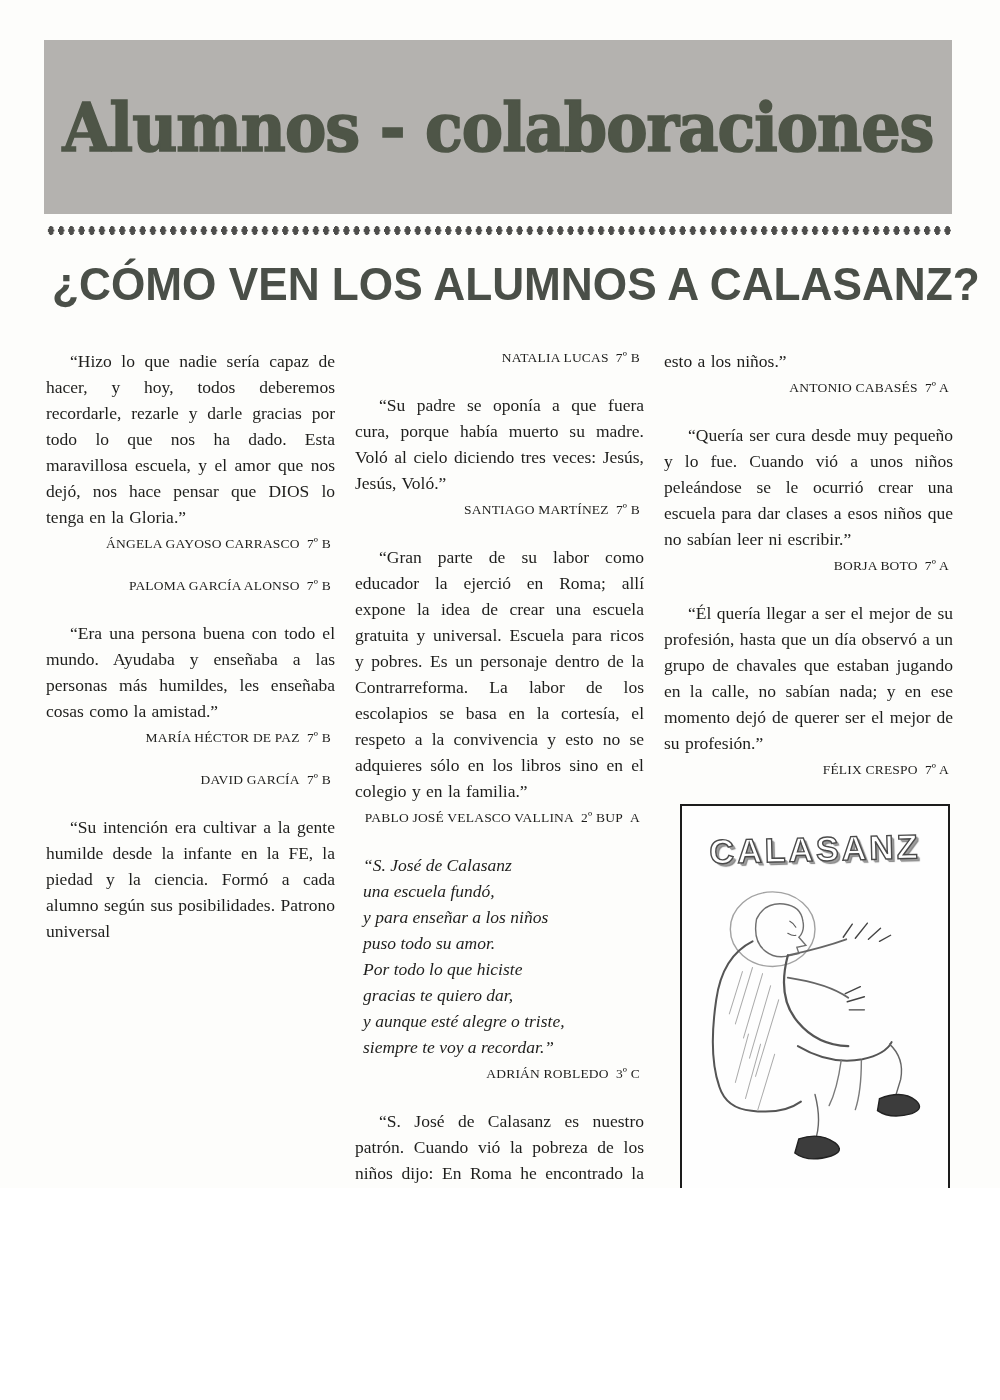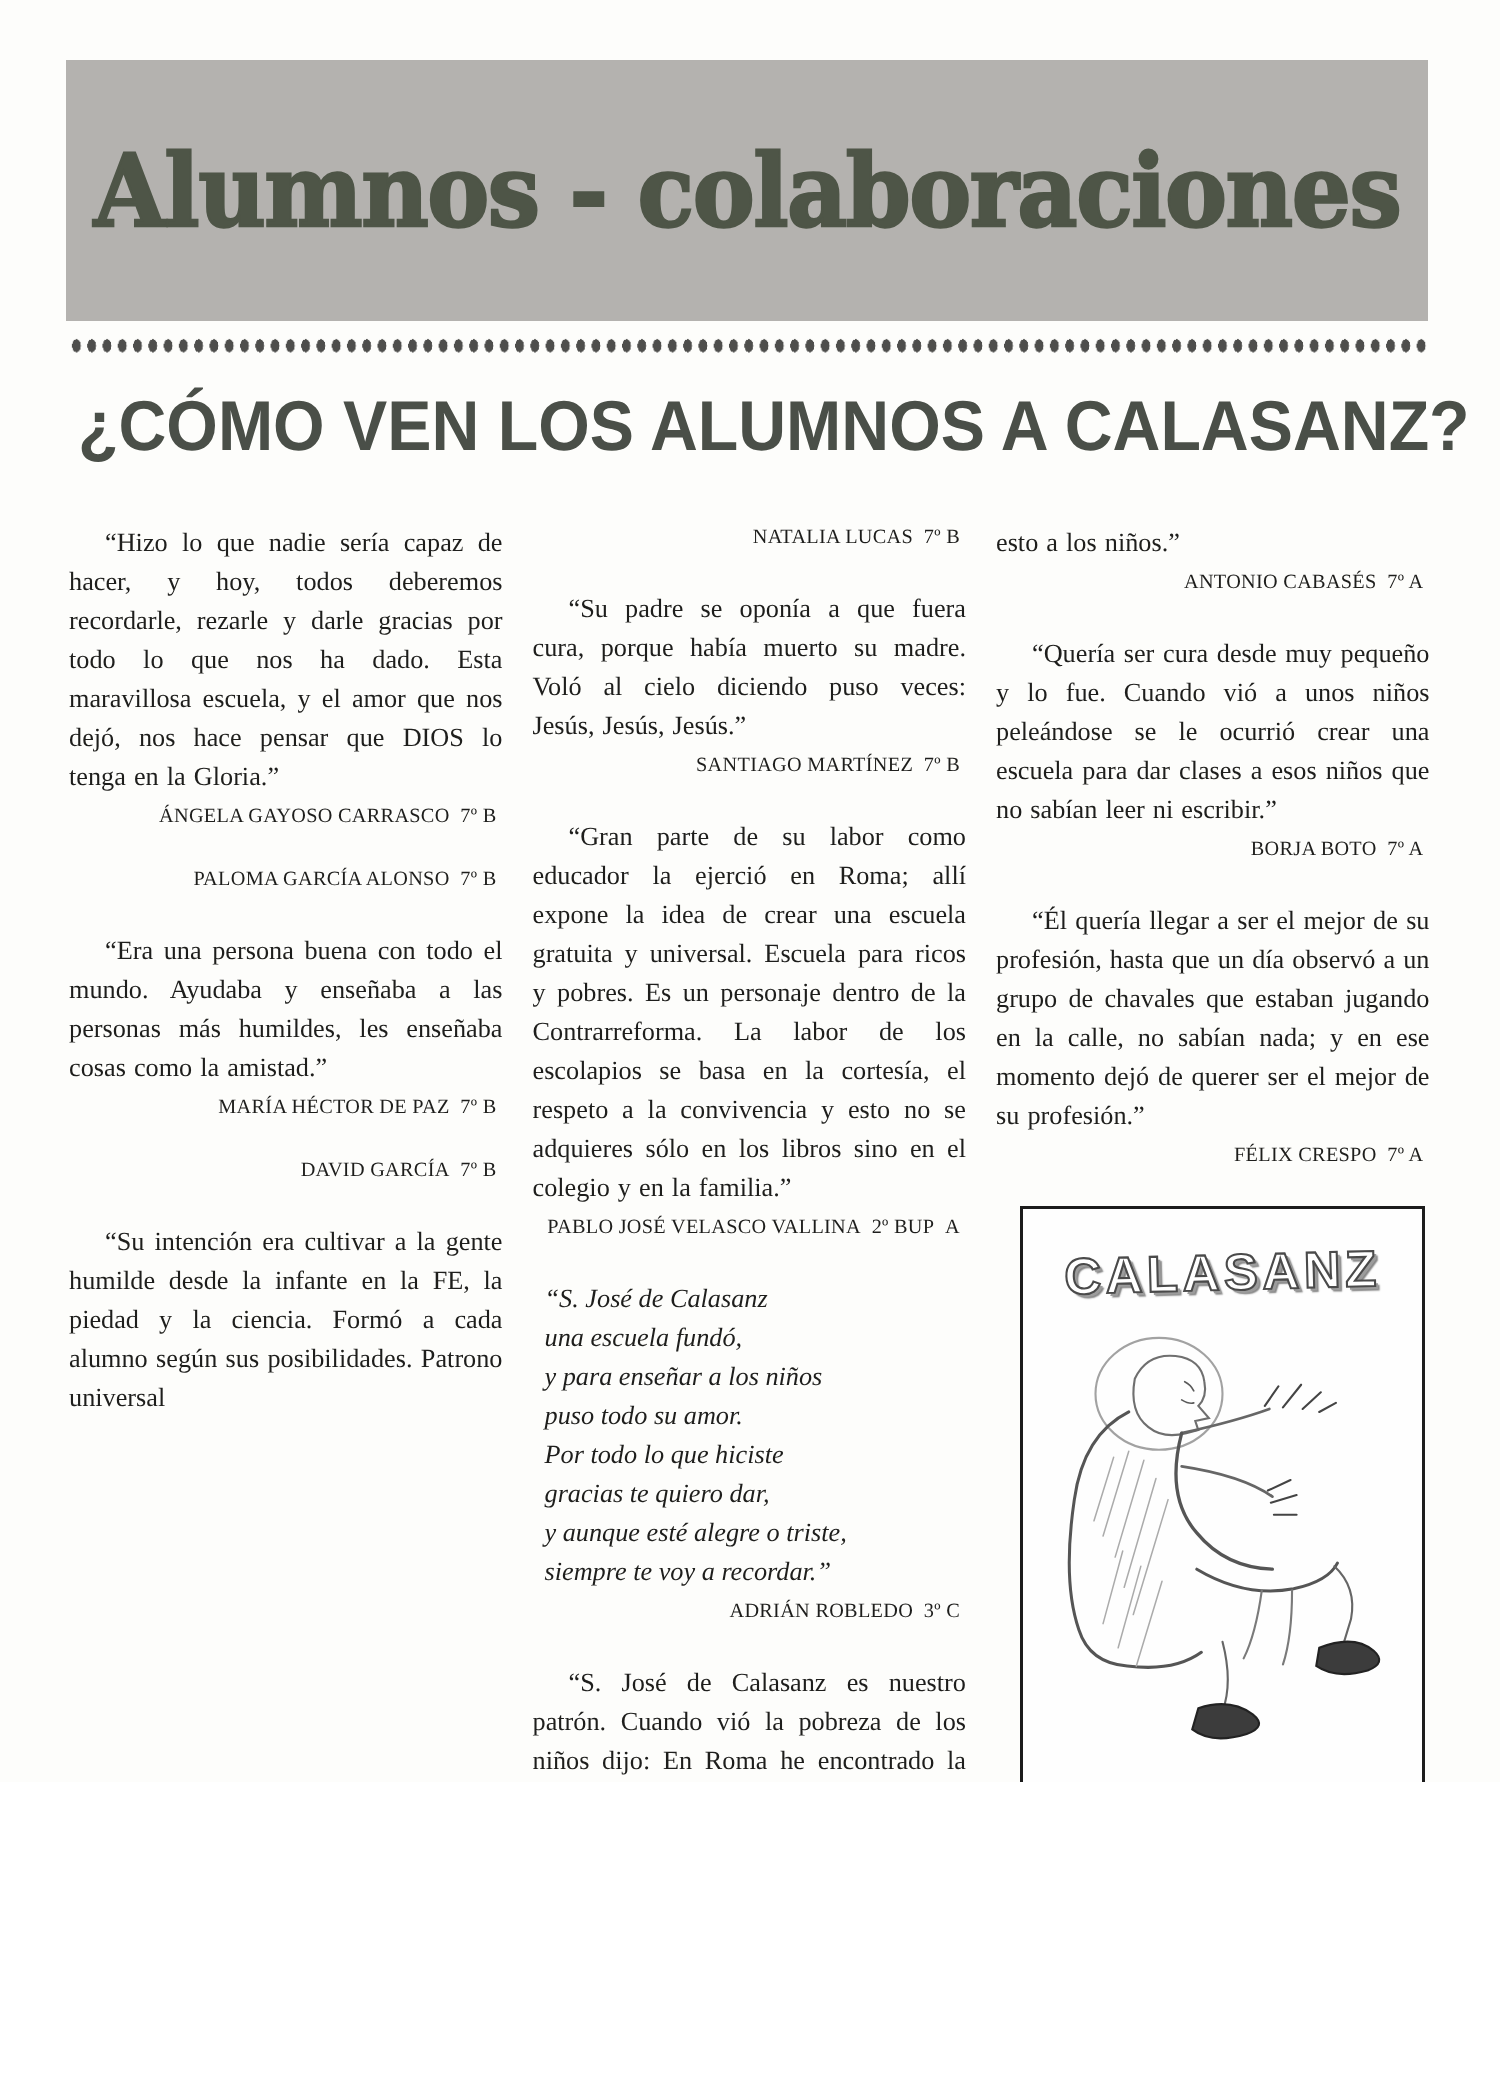--- a/index.html
+++ b/index.html
@@ -113,21 +113,21 @@
       <p class="attr">ÁNGELA GAYOSO CARRASCO&nbsp;&nbsp;7º B</p>
       <p class="attr">PALOMA GARCÍA ALONSO&nbsp;&nbsp;7º B</p>
       <p class="q">“Era una persona buena con todo el mundo. Ayudaba y enseñaba a las personas más humildes, les enseñaba cosas como la amistad.”</p>
       <p class="attr">MARÍA HÉCTOR DE PAZ&nbsp;&nbsp;7º B</p>
       <p class="attr">DAVID GARCÍA&nbsp;&nbsp;7º B</p>
       <p class="q">“Su intención era cultivar a la gente humilde desde la infante en la FE, la piedad y la ciencia. Formó a cada alumno según sus posibilidades. Patrono universal</p>
     </section>
 
     <section class="col">
       <p class="attr">NATALIA LUCAS&nbsp;&nbsp;7º B</p>
-      <p class="q">“Su padre se oponía a que fuera cura, porque había muerto su madre. Voló al cielo diciendo puso veces: Jesús, Jesús, Jesús.”</p>
+      <p class="q">“Su padre se oponía a que fuera cura, porque había muerto su madre. Voló al cielo diciendo tres veces: Jesús, Jesús, Voló.”</p>
       <p class="attr">SANTIAGO MARTÍNEZ&nbsp;&nbsp;7º B</p>
       <p class="q">“Gran parte de su labor como educador la ejerció en Roma; allí expone la idea de crear una escuela gratuita y universal. Escuela para ricos y pobres. Es un personaje dentro de la Contrarreforma. La labor de los escolapios se basa en la cortesía, el respeto a la convivencia y esto no se adquieres sólo en los libros sino en el colegio y en la familia.”</p>
       <p class="attr">PABLO JOSÉ VELASCO VALLINA&nbsp;&nbsp;2º BUP&nbsp;&nbsp;A</p>
       <p class="poem">“S. José de Calasanz
 una escuela fundó,
 y para enseñar a los niños
 puso todo su amor.
 Por todo lo que hiciste
 gracias te quiero dar,
 y aunque esté alegre o triste,

